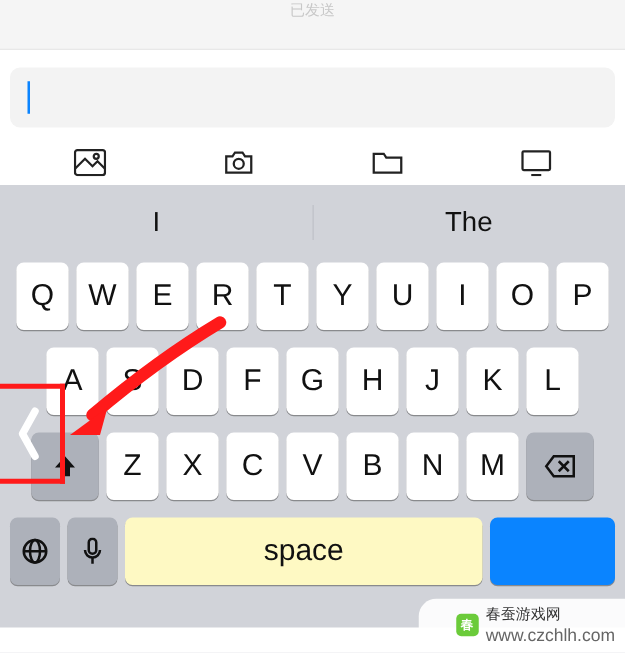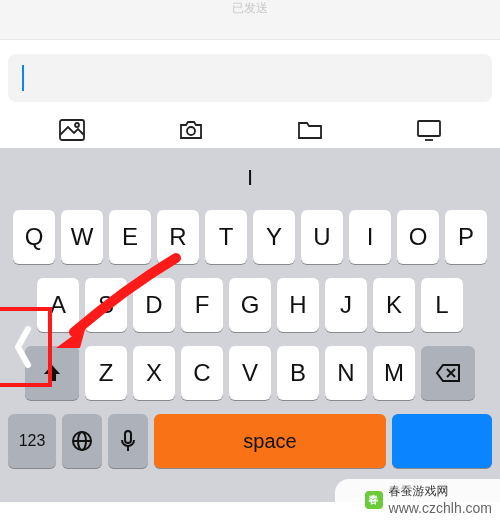--- a/index.html
+++ b/index.html
@@ -25,21 +25,21 @@
     .key-row { display: flex; justify-content: center; gap: 6px; margin-bottom: 14px; }
     .key { width: 42px; height: 54px; background: #fff; border-radius: 6px; box-shadow: 0 1px 0 #898a8d; display: flex; align-items: center; justify-content: center; font-size: 24px; color: #111; }
     .key.special { background: #adb1ba; }
     .key.special.wide { width: 54px; }
     .key.shift svg, .key.backspace svg { stroke: #111; fill: none; stroke-width: 2; }
 
     .bottom-row { display: flex; gap: 6px; padding: 0 4px; }
     .bkey { height: 54px; background: #adb1ba; border-radius: 6px; box-shadow: 0 1px 0 #898a8d; display: flex; align-items: center; justify-content: center; font-size: 18px; color: #111; }
     .bkey.num { width: 48px; font-size: 16px; }
     .bkey.globe, .bkey.mic { width: 40px; }
-    .bkey.space { flex: 1; background: #f97316; font-size: 20px; }
+    .bkey.space { flex: 1; background: #fef9c3; font-size: 24px; }
     .bkey.return { width: 100px; background: #0a84ff; }
     .bkey svg { stroke: #111; fill: none; stroke-width: 2; }
 
     .annot-box { position: absolute; left: 0; top: 307px; width: 52px; height: 80px; border: 4px solid #ff1a1a; border-left: none; }
     .annot-chevron { position: absolute; left: 12px; top: 323px; width: 22px; height: 48px; }
     .annot-chevron svg { stroke: #fff; stroke-width: 6; fill: none; stroke-linecap: round; stroke-linejoin: round; }
     .annot-arrow { position: absolute; left: 56px; top: 248px; width: 130px; height: 100px; pointer-events: none; }
     .annot-arrow path { stroke: #ff1a1a; stroke-width: 10; fill: none; stroke-linecap: round; }
     .annot-arrow .head { fill: #ff1a1a; }
 
@@ -83,20 +83,21 @@
     <svg width="26" height="22" viewBox="0 0 26 22">
         <rect x="2" y="2" width="22" height="15" rx="1"></rect>
         <line x1="9" y1="21" x2="17" y2="21"></line>
       </svg>
   </div>
 </div>
 
 <div class="keyboard">
   <div class="suggestions">
     <div class="sugg">I</div>
+    <div class="sugg">The</div>
   </div>
 
   <div class="key-rows">
     <div class="key-row">
       <div class="key">Q</div>
       <div class="key">W</div>
       <div class="key">E</div>
       <div class="key">R</div>
       <div class="key">T</div>
       <div class="key">Y</div>
@@ -131,21 +132,20 @@
       <div class="key">M</div>
       <div class="key special wide backspace">
         <svg width="26" height="20" viewBox="0 0 26 20">
             <path d="M8 2 L24 2 L24 18 L8 18 L2 10 Z"></path>
             <line x1="12" y1="6" x2="20" y2="14"></line>
             <line x1="20" y1="6" x2="12" y2="14"></line>
           </svg>
       </div>
     </div>
     <div class="bottom-row">
-      <div class="bkey num">123</div>
       <div class="bkey globe">
         <svg width="22" height="22" viewBox="0 0 22 22">
             <circle cx="11" cy="11" r="9"></circle>
             <ellipse cx="11" cy="11" rx="4" ry="9"></ellipse>
             <line x1="2" y1="11" x2="20" y2="11"></line>
           </svg>
       </div>
       <div class="bkey mic">
         <svg width="16" height="22" viewBox="0 0 16 22">
             <rect x="5" y="1" width="6" height="12" rx="3"></rect>

